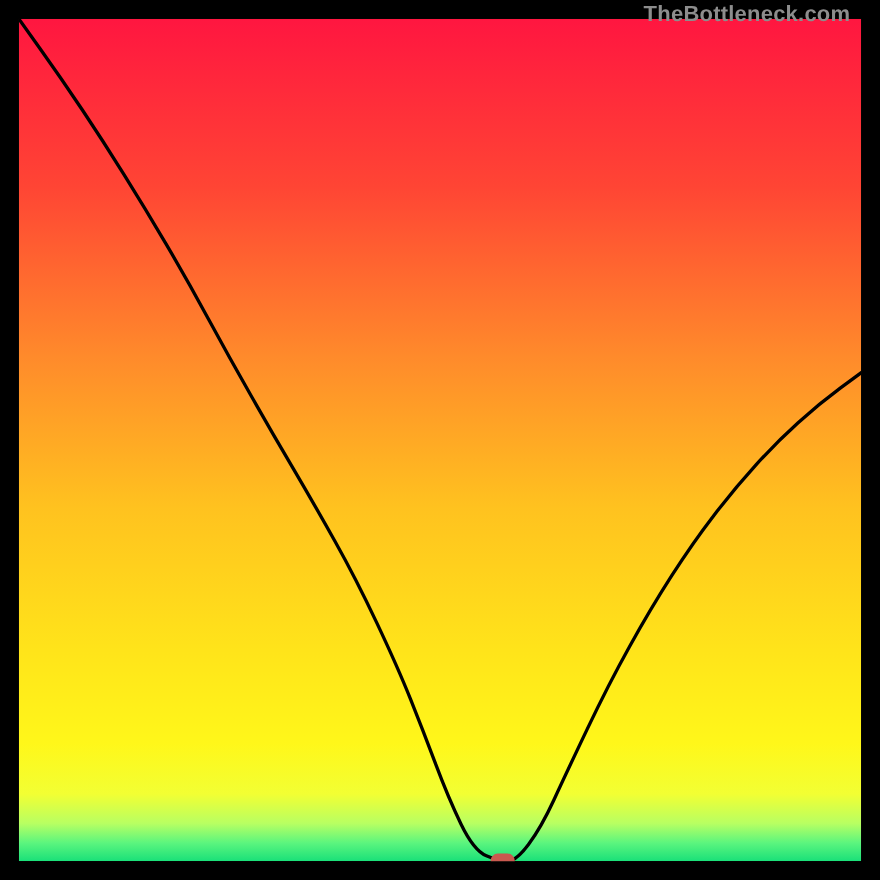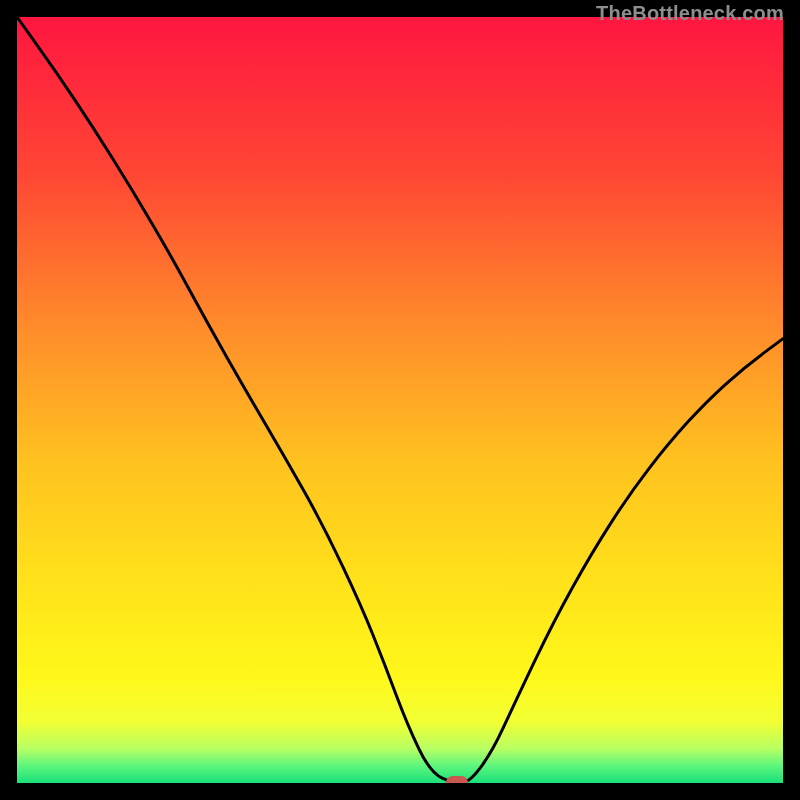--- a/index.html
+++ b/index.html
@@ -39,21 +39,21 @@
     height: 766px;
   }
   .marker {
     position: absolute;
     border-radius: 7px;
     background: #c9594f;
   }
   .watermark {
     position: absolute;
     top: 2px;
-    right: 16px;
+    right: 27px;
     font-family: Arial, Helvetica, sans-serif;
     font-size: 20px;
     font-weight: 600;
     color: #8d8d8d;
     letter-spacing: 0.2px;
   }
 </style>
 </head>
 <body>
 

